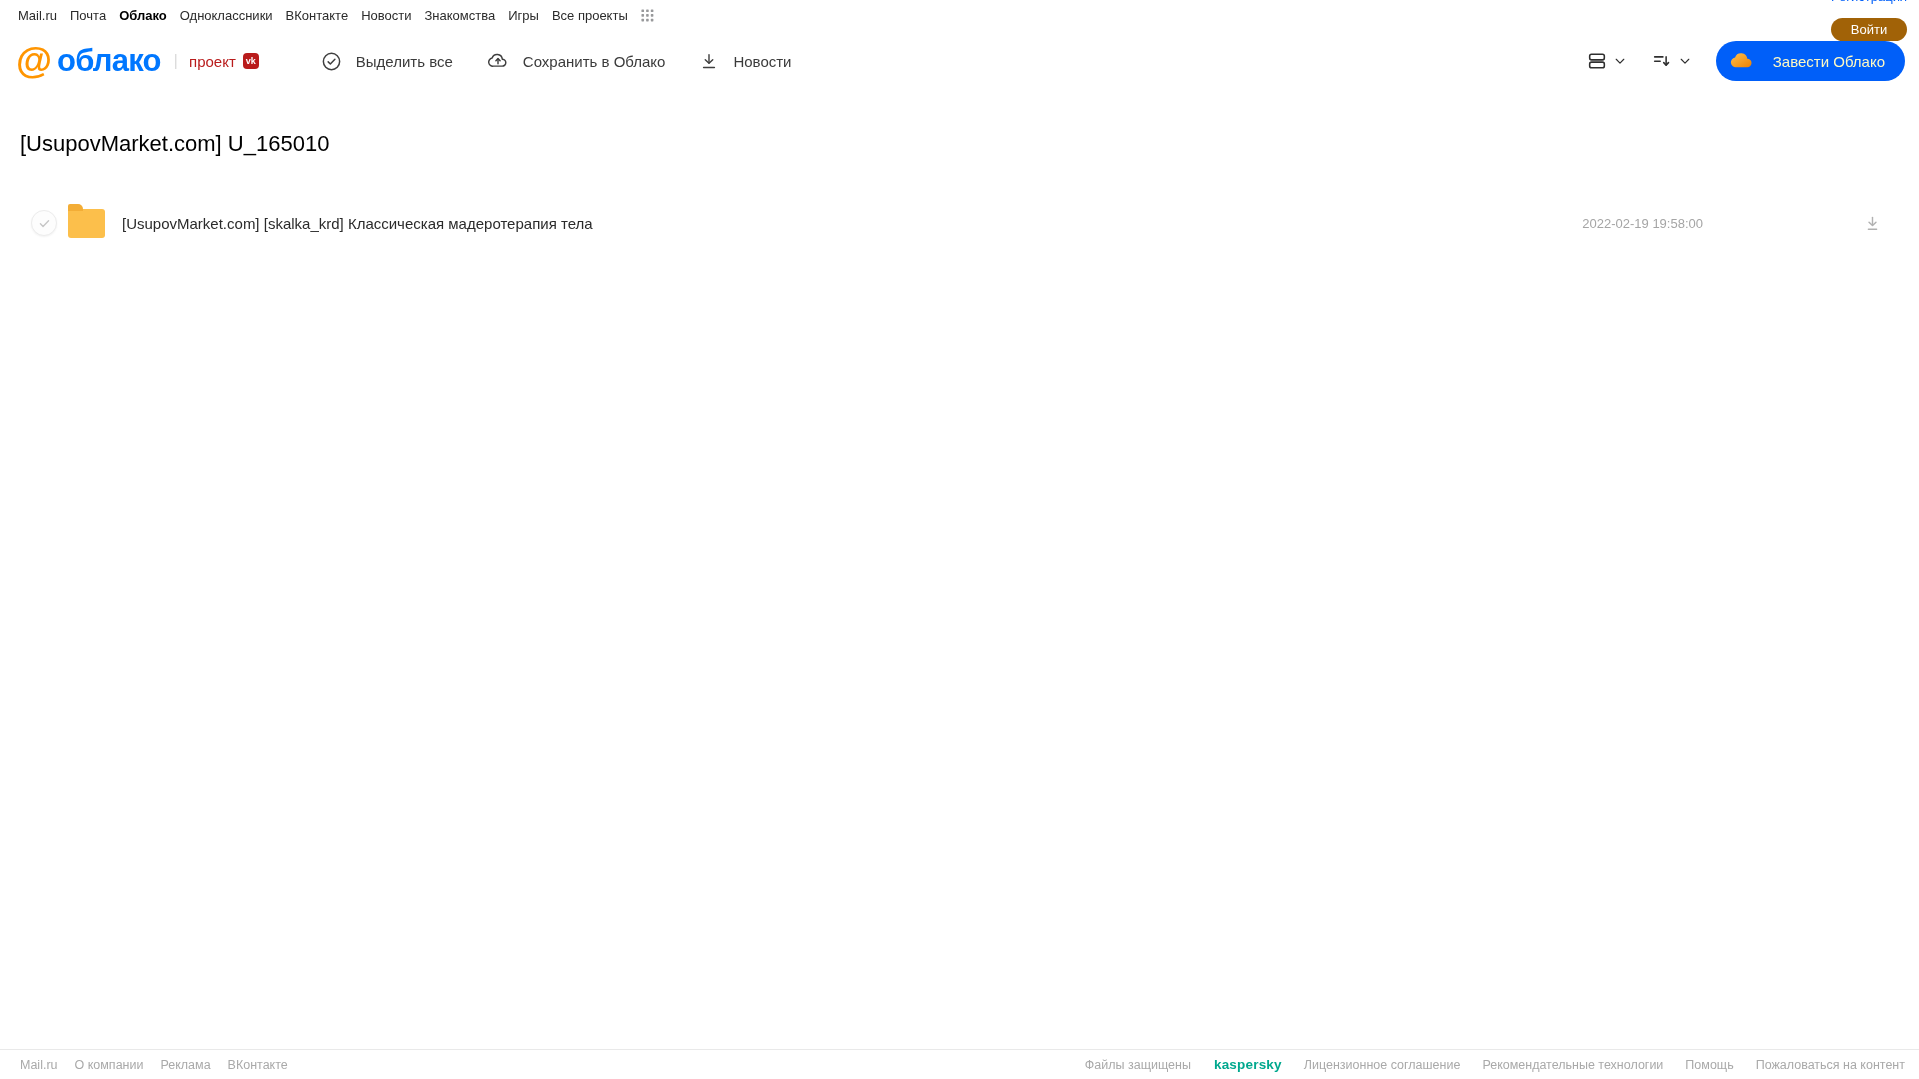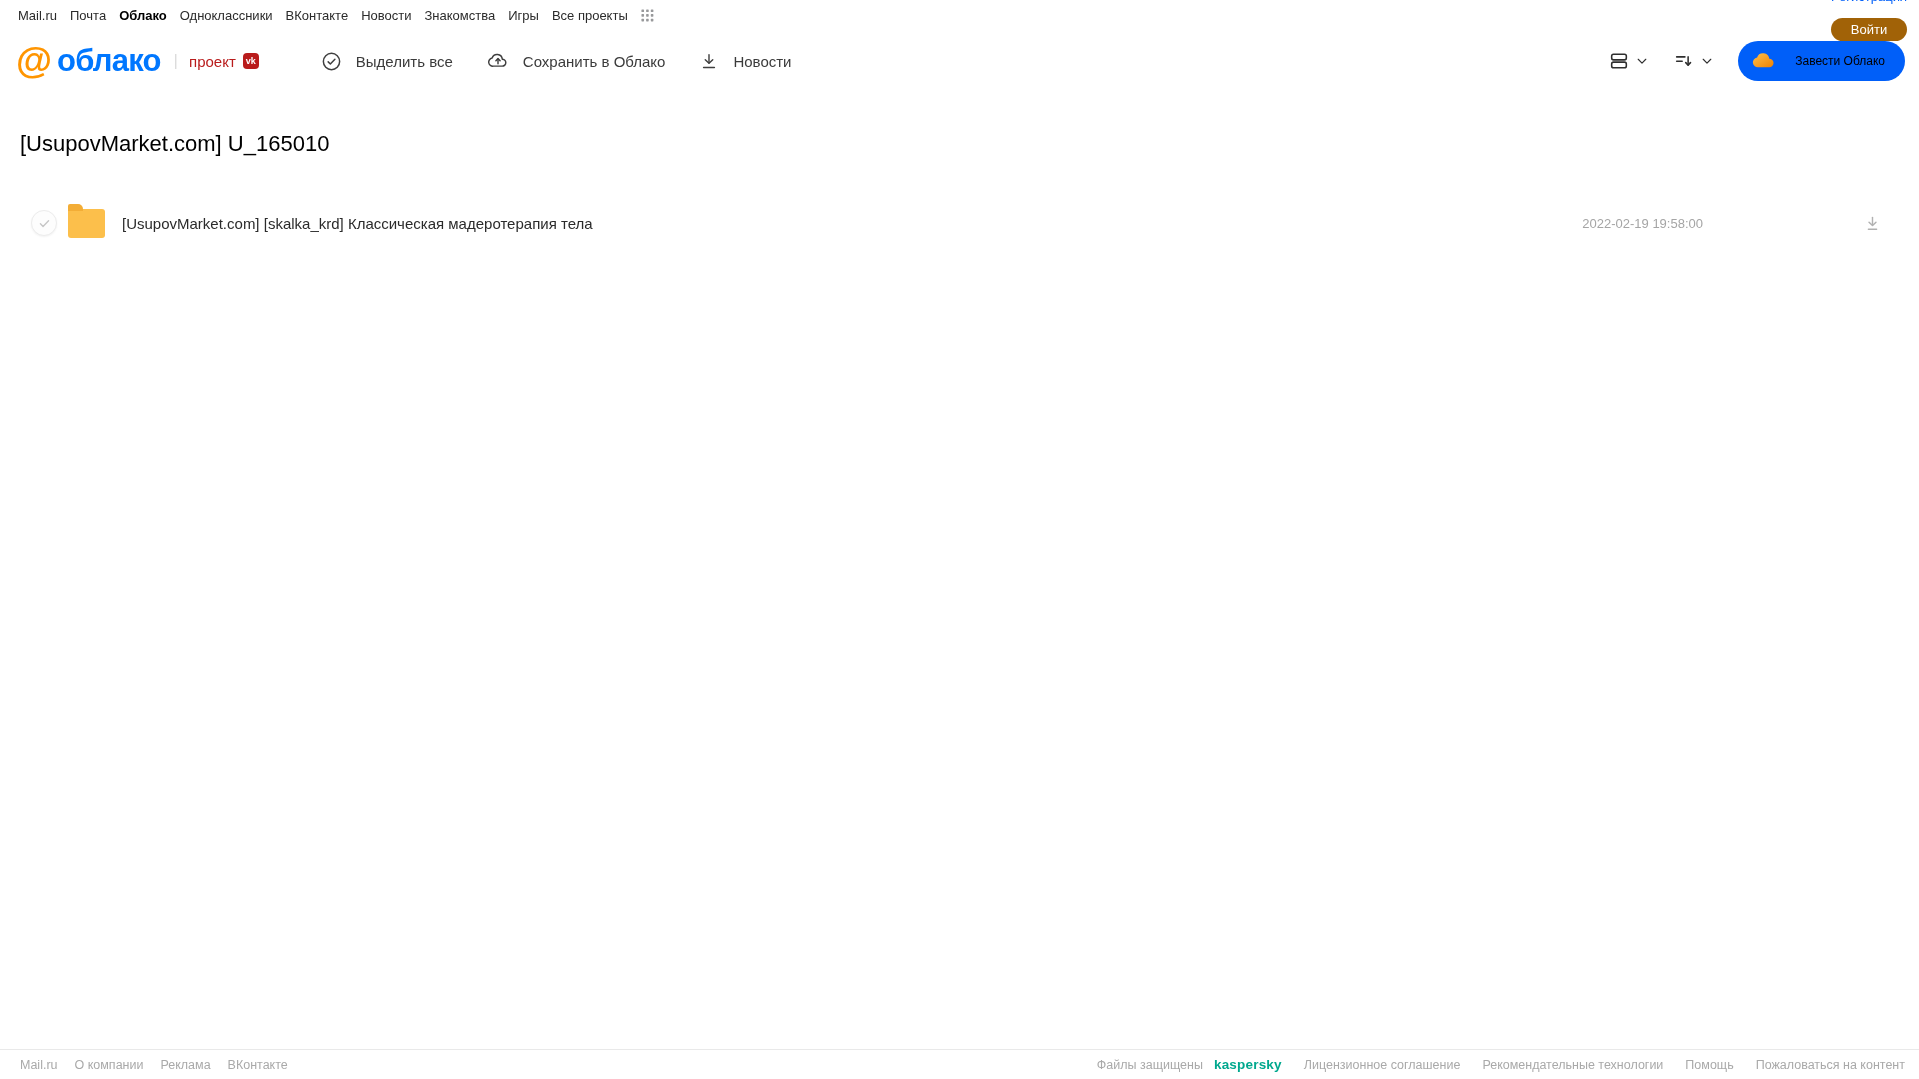--- a/index.html
+++ b/index.html
@@ -25,22 +25,22 @@
   .at-sym { color:#ff9500; font-size:37px; font-weight:700; line-height:38px; margin-right:5px; }
   .wordmark { color:#0077ff; font-size:31px; font-weight:700; letter-spacing:-0.8px; line-height:38px; }
   .logo-divider { color:#dcdcdc; margin:0 11px 0 13px; font-size:17px; font-weight:300; }
   .project-label { color:#b91c1c; font-size:15px; margin-right:7px; }
   .vk-badge { width:16px; height:16px; border-radius:4px; background:#b91c1c; color:#fff;
     font-size:9px; font-weight:700; display:flex; align-items:center; justify-content:center; }
   .toolbar { display:flex; align-items:center; gap:34px; margin-left:62px; }
   .tb-item { display:flex; align-items:center; gap:14px; font-size:15px; color:#3b3b3b; }
   .header-right { margin-left:auto; display:flex; align-items:center; gap:24px; }
   .icon-group { display:flex; align-items:center; gap:5px; }
-  .create-btn { display:flex; align-items:center; gap:18px; background:#005ff9; color:#000000;
-    height:40px; border-radius:20px; padding:0 20px 0 13px; font-size:12px; border:none;
+  .create-btn { display:flex; align-items:center; gap:18px; background:#005ff9; color:#fef9c3;
+    height:40px; border-radius:20px; padding:0 20px 0 13px; font-size:15px; border:none;
     font-family:inherit; }
 
   
   .page-title { font-size:22px; font-weight:400; color:#000; margin:37px 0 0 20px; }
   .file-row { position:relative; display:flex; align-items:center; height:56px;
     margin-top:38px; padding-left:31px; }
   .row-check { width:26px; height:26px; border-radius:50%; background:#fdfdfd;
     border:1px solid #ececec; display:flex; align-items:center; justify-content:center;
     box-shadow:0 1px 2px rgba(0,0,0,.05); flex:none; }
   .folder { margin-left:11px; position:relative; width:37px; height:29px;
@@ -50,21 +50,21 @@
   .file-name { margin-left:17px; font-size:15px; color:#2b2b2b; }
   .file-date { position:absolute; right:216px; font-size:13px; color:#a5a5a5; }
   .row-download { position:absolute; right:37px; display:flex; }
 
   
   .footer { position:absolute; left:0; right:0; bottom:0; height:30px; background:#fff;
     border-top:1px solid #e9e9e9; display:flex; align-items:center;
     padding:0 14px 0 20px; font-size:12.5px; color:#a9a9a9; }
   .f-left { display:flex; align-items:center; gap:17px; }
   .f-right { margin-left:auto; display:flex; align-items:center; gap:22px; }
-  .kasp-wrap { display:flex; align-items:center; gap:11px; }
+  .kasp-wrap { display:flex; align-items:center; gap:23px; }
   .kaspersky-logo { color:#00a88e; font-weight:700; font-size:13.5px; letter-spacing:.2px; }
 </style>
 </head>
 <body>
 
 <div class="topnav" data-interactable="false">
   <a class="tn-link" data-interactable="true">Mail.ru</a>
   <a class="tn-link" data-interactable="true">Почта</a>
   <a class="tn-link tn-active" data-interactable="true">Облако</a>
   <a class="tn-link" data-interactable="true">Одноклассники</a>

